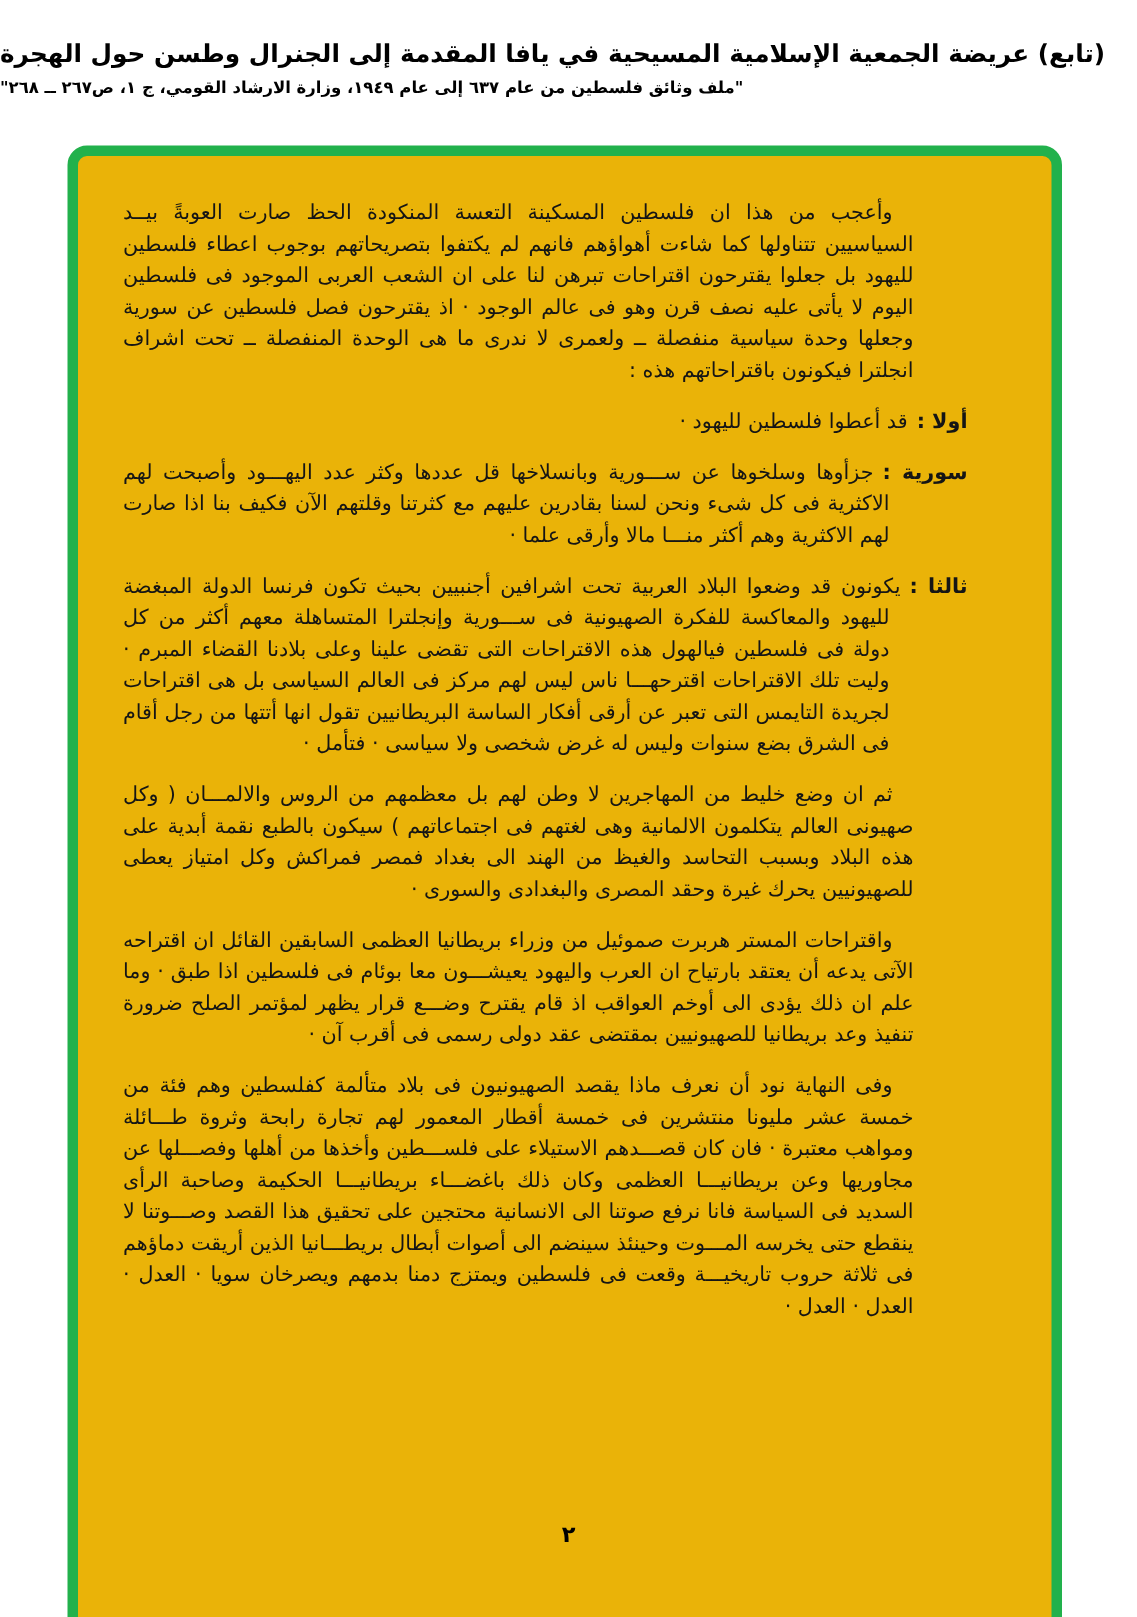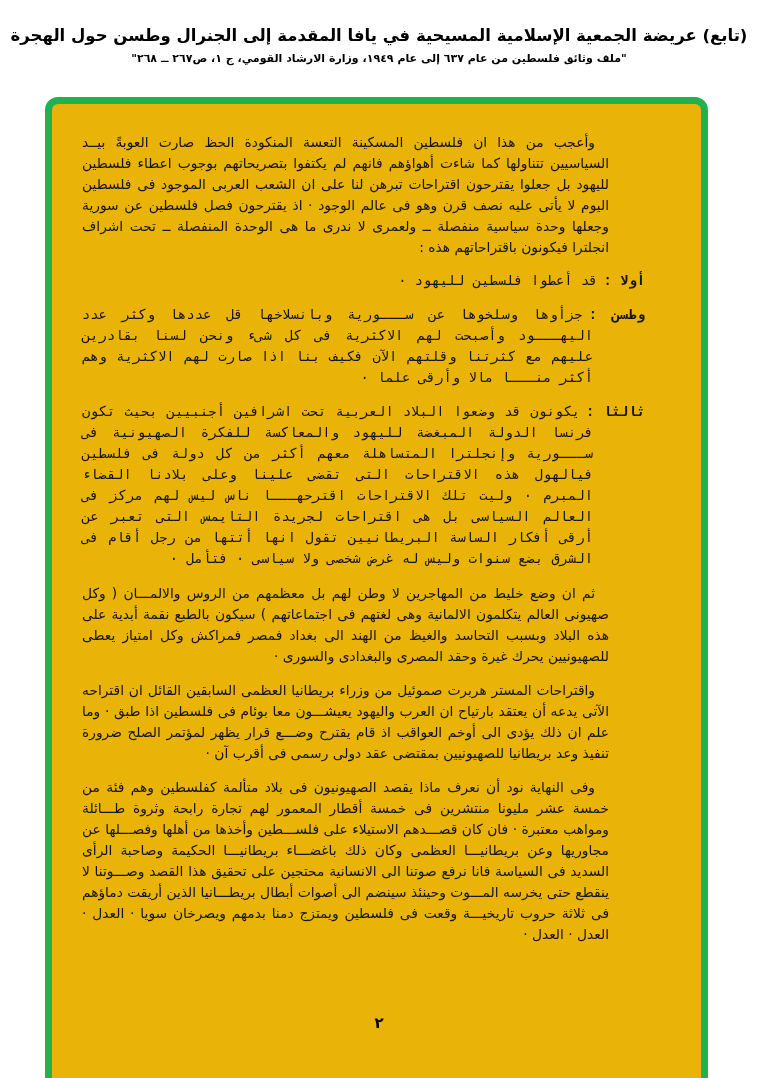--- a/index.html
+++ b/index.html
@@ -14,21 +14,21 @@
     overflow: hidden;
     font-family: "DejaVu Sans", sans-serif;
     color: #1b1b1b;
   }
   
   .page-header {
     position: absolute;
     top: 24px;
     left: 0;
     width: 758px;
-    text-align: center;
+    text-align: left;
     direction: rtl;
   }
   .page-header .title {
     font-size: 16.5px;
     font-weight: bold;
     letter-spacing: 0;
     line-height: 1.4;
     color: #000;
   }
   .page-header .source {
@@ -59,21 +59,20 @@
     color: #151515;
   }
   .para {
     margin: 0 36px 13px 0;
     text-indent: 14px;
   }
   .item {
     margin: 0 0 13px 0;
     padding-right: 52px;
     text-indent: -52px;
-    font-family: Liberation Mono, monospace;
   }
   .item-label {
     font-weight: bold;
     margin-left: 6px;
     white-space: nowrap;
   }
   .end-divider {
     position: absolute;
     bottom: 18px;
     left: 50%;
@@ -105,21 +104,21 @@
 <section class="doc-frame">
   <div class="doc-body">
 
     <p class="para">وأعجب من هذا ان فلسطين المسكينة التعسة المنكودة الحظ صارت العوبةً بيــد السياسيين تتناولها كما شاءت أهواؤهم فانهم لم يكتفوا بتصريحاتهم بوجوب اعطاء فلسطين لليهود بل جعلوا يقترحون اقتراحات تبرهن لنا على ان الشعب العربى الموجود فى فلسطين اليوم لا يأتى عليه نصف قرن وهو فى عالم الوجود · اذ يقترحون فصل فلسطين عن سورية وجعلها وحدة سياسية منفصلة ــ ولعمرى لا ندرى ما هى الوحدة المنفصلة ــ تحت اشراف انجلترا فيكونون باقتراحاتهم هذه :</p>
 
     <p class="item">
       <b class="item-label">أولا :</b><span>قد أعطوا فلسطين لليهود ·</span>
     </p>
 
     <p class="item">
-      <b class="item-label">وطسن :</b><span>جزأوها وسلخوها عن ســـورية وبانسلاخها قل عددها وكثر عدد اليهـــود وأصبحت لهم الاكثرية فى كل شىء ونحن لسنا بقادرين عليهم مع كثرتنا وقلتهم الآن فكيف بنا اذا صارت لهم الاكثرية وهم أكثر منـــا مالا وأرقى علما ·</span>
+      <b class="item-label">سورية :</b><span>جزأوها وسلخوها عن ســـورية وبانسلاخها قل عددها وكثر عدد اليهـــود وأصبحت لهم الاكثرية فى كل شىء ونحن لسنا بقادرين عليهم مع كثرتنا وقلتهم الآن فكيف بنا اذا صارت لهم الاكثرية وهم أكثر منـــا مالا وأرقى علما ·</span>
     </p>
 
     <p class="item">
       <b class="item-label">ثالثا :</b><span>يكونون قد وضعوا البلاد العربية تحت اشرافين أجنبيين بحيث تكون فرنسا الدولة المبغضة لليهود والمعاكسة للفكرة الصهيونية فى ســـورية وإنجلترا المتساهلة معهم أكثر من كل دولة فى فلسطين فيالهول هذه الاقتراحات التى تقضى علينا وعلى بلادنا القضاء المبرم · وليت تلك الاقتراحات اقترحهـــا ناس ليس لهم مركز فى العالم السياسى بل هى اقتراحات لجريدة التايمس التى تعبر عن أرقى أفكار الساسة البريطانيين تقول انها أتتها من رجل أقام فى الشرق بضع سنوات وليس له غرض شخصى ولا سياسى · فتأمل ·</span>
     </p>
 
     <p class="para">ثم ان وضع خليط من المهاجرين لا وطن لهم بل معظمهم من الروس والالمـــان ( وكل صهيونى العالم يتكلمون الالمانية وهى لغتهم فى اجتماعاتهم ) سيكون بالطبع نقمة أبدية على هذه البلاد وبسبب التحاسد والغيظ من الهند الى بغداد فمصر فمراكش وكل امتياز يعطى للصهيونيين يحرك غيرة وحقد المصرى والبغدادى والسورى ·</p>
 
     <p class="para">واقتراحات المستر هربرت صموئيل من وزراء بريطانيا العظمى السابقين القائل ان اقتراحه الآتى يدعه أن يعتقد بارتياح ان العرب واليهود يعيشـــون معا بوئام فى فلسطين اذا طبق · وما علم ان ذلك يؤدى الى أوخم العواقب اذ قام يقترح وضـــع قرار يظهر لمؤتمر الصلح ضرورة تنفيذ وعد بريطانيا للصهيونيين بمقتضى عقد دولى رسمى فى أقرب آن ·</p>
 

